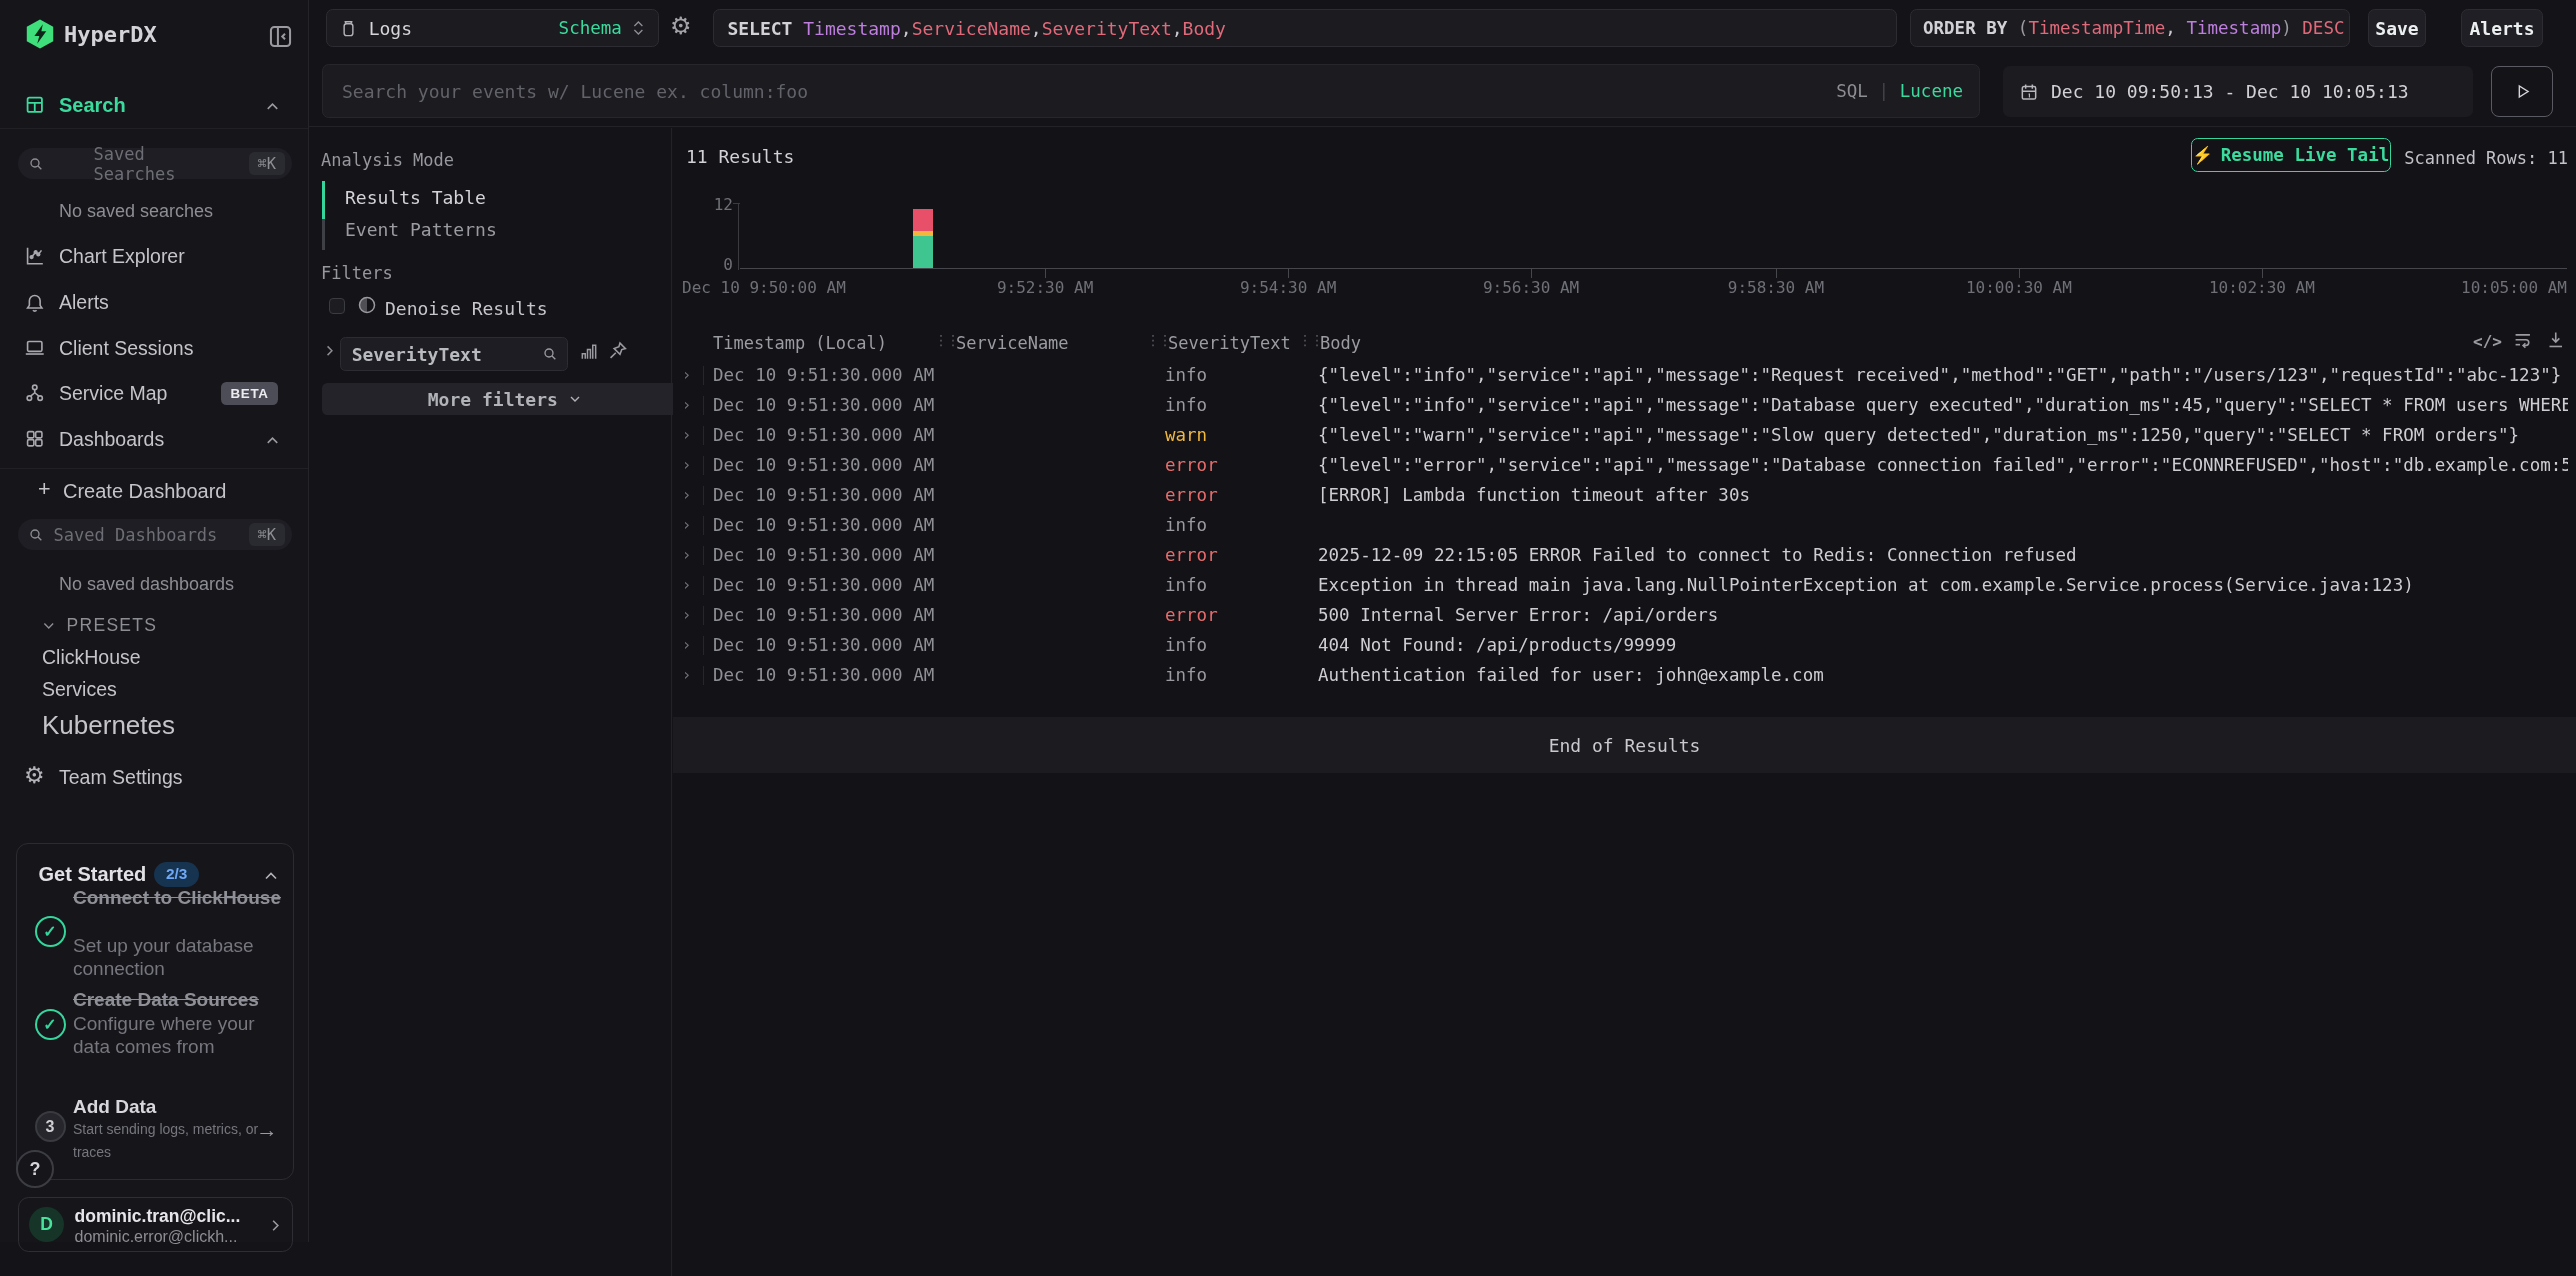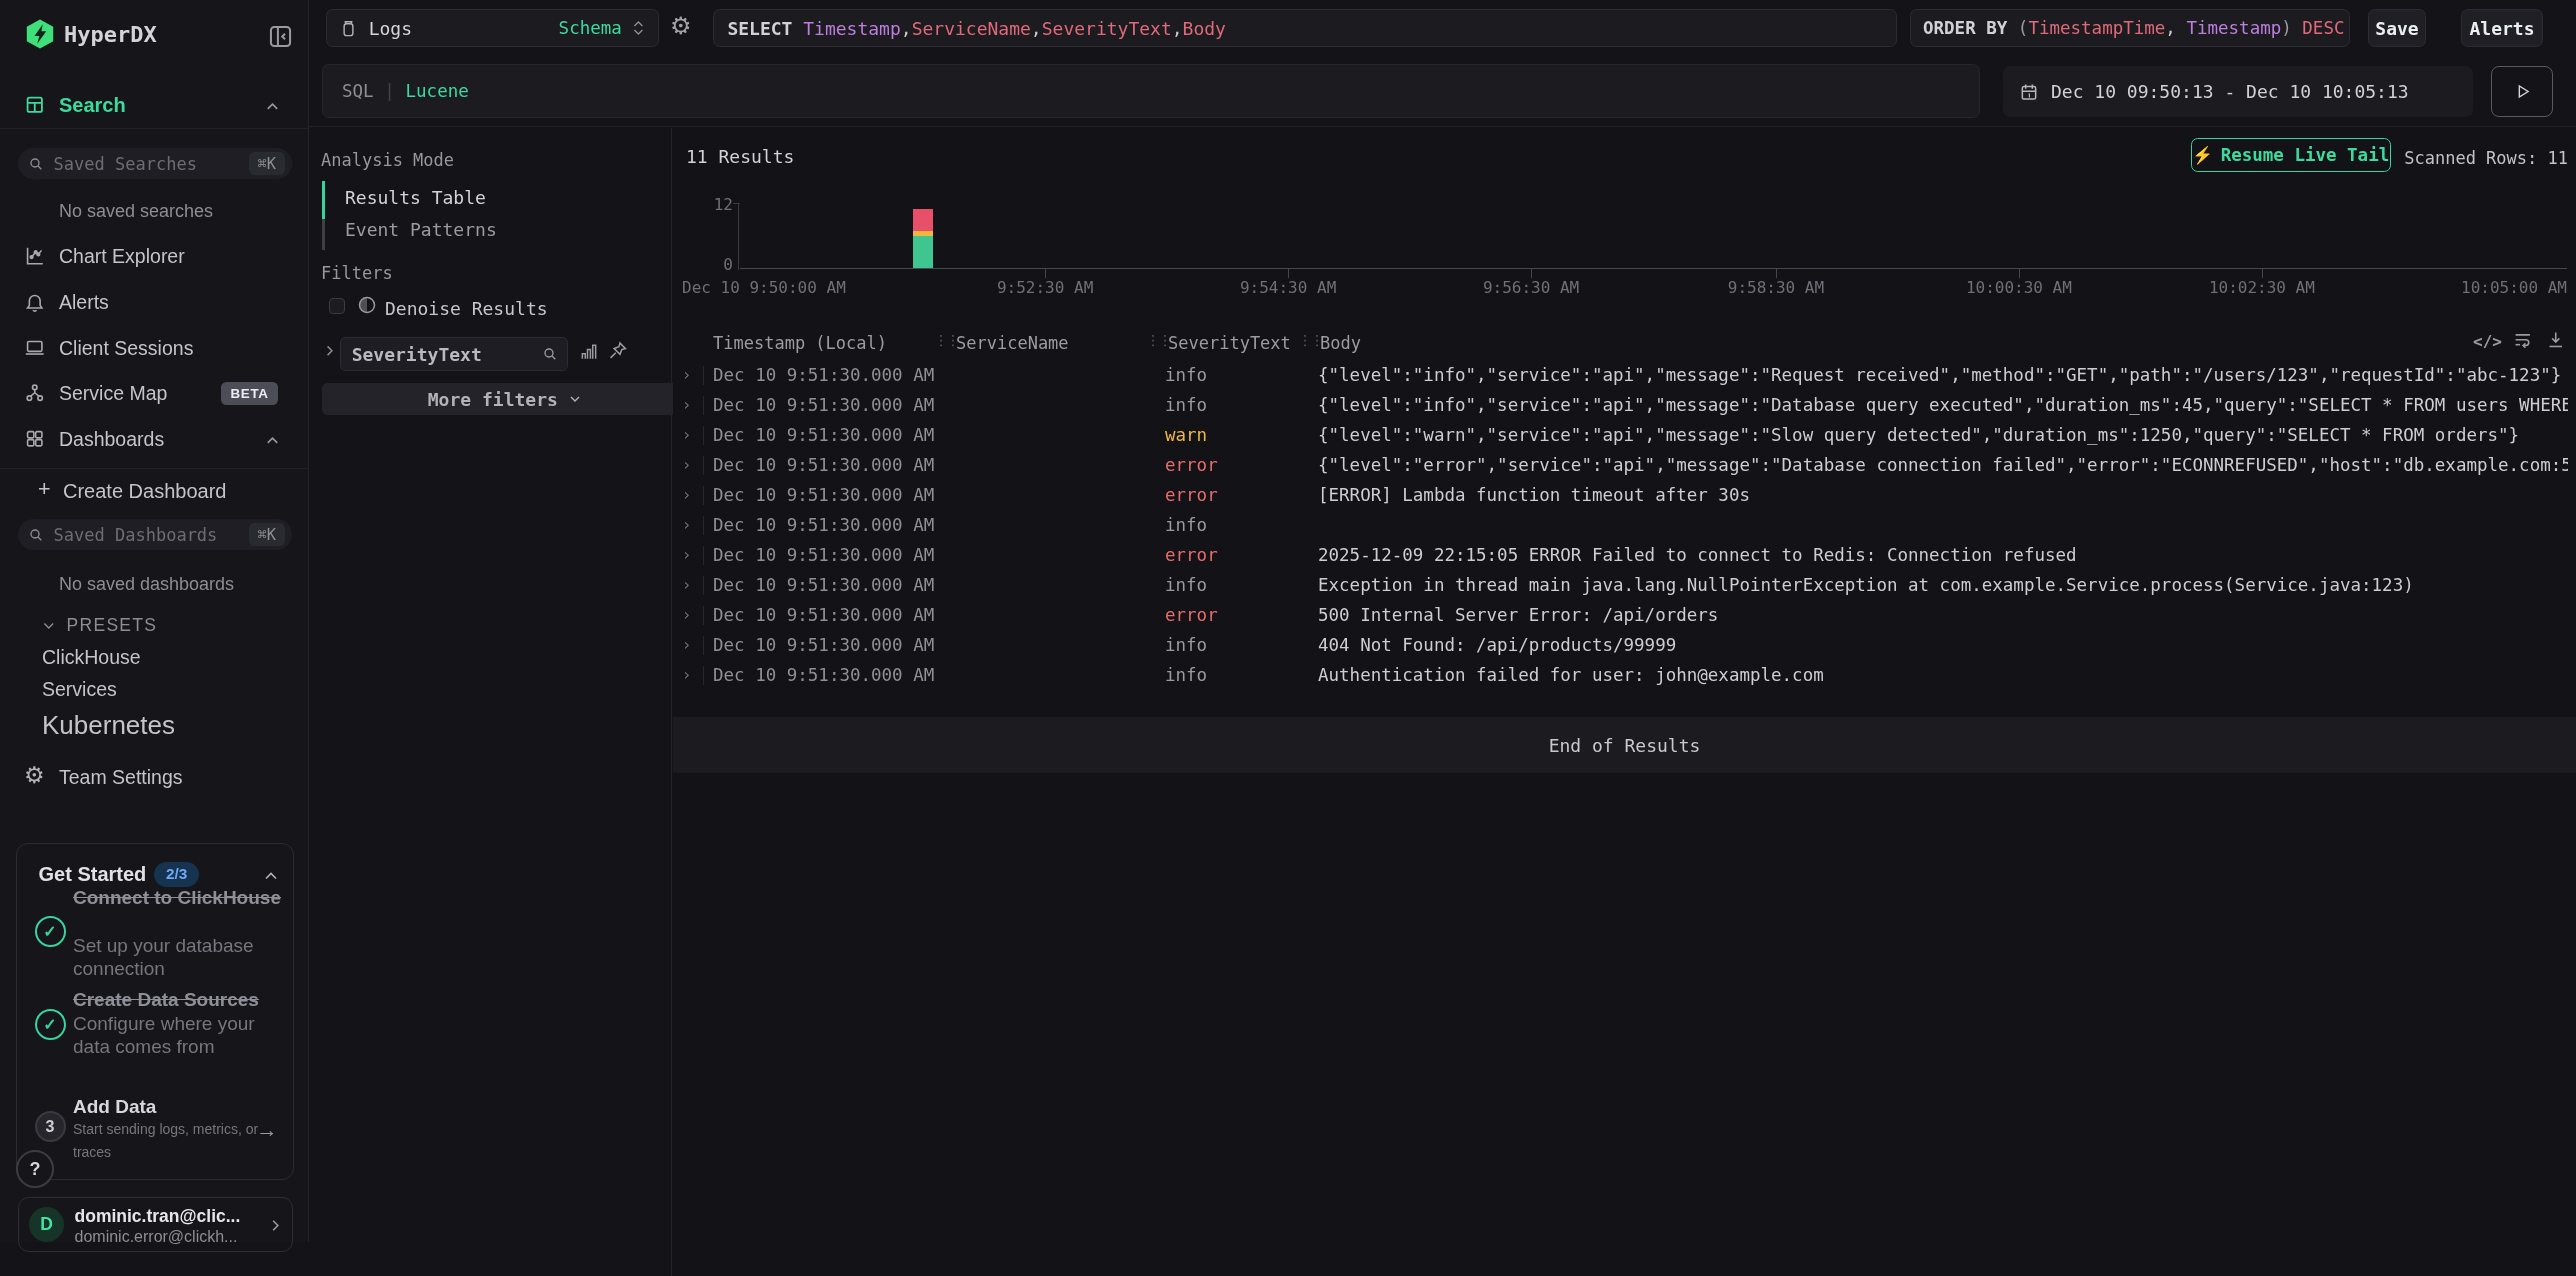--- a/index.html
+++ b/index.html
@@ -59,21 +59,21 @@
       </span>
       <span class="lbl bold" style="color:#3bdb9e;font-size:20px;">Search</span>
       <span class="abs" style="left:263px;top:12px;">
         <svg width="19" height="19" viewBox="0 0 24 24" fill="none" stroke="#9a9aa0" stroke-width="2">
             <path d="M6 15l6-6 6 6"></path>
           </svg>
       </span>
     </div>
     <div class="abs" style="left:0;top:128px;width:308px;height:1.3px;background:#202025;"></div>
 
-    <div class="pill" style="top:148px;">
+    <div class="pill" style="top:148px;gap:40px;">
       <span>
         <svg width="16" height="16" viewBox="0 0 24 24" fill="none" stroke="#8d8d94" stroke-width="2">
           <circle cx="10.5" cy="10.5" r="6"></circle>
             <path d="M15 15l5 5"></path>
         </svg>
       </span>
       <span class="ph">Saved Searches</span>
       <span class="kbd">⌘K</span>
     </div>
     <span class="abs sans" style="left:59px;top:201px;font-size:18px;color:#8d8d94;">No saved searches</span>
@@ -249,20 +249,21 @@
 
   <div class="abs box flexr mono" style="left:713px;top:9.4px;width:1184px;height:38px;padding:0 13.4px;font-size:18px;white-space:pre;cursor:text;"><span style="color: rgb(210, 210, 214); font-weight: bold;">SELECT </span><span style="color: rgb(189, 126, 222);">Timestamp</span><span style="color: rgb(201, 201, 207);">,</span><span style="color: rgb(224, 105, 122);">ServiceName</span><span style="color: rgb(201, 201, 207);">,</span><span style="color: rgb(224, 105, 122);">SeverityText</span><span style="color: rgb(201, 201, 207);">,</span><span style="color: rgb(224, 105, 122);">Body</span></div>
 
   <div class="abs box flexr mono" style="left:1910px;top:9.4px;width:440px;height:38px;padding:0 12px;font-size:17.5px;white-space:pre;cursor:text;"><span style="color: rgb(210, 210, 214); font-weight: bold;">ORDER BY </span><span style="color: rgb(154, 154, 160);">(</span><span style="color: rgb(224, 105, 122);">TimestampTime</span><span style="color: rgb(201, 201, 207);">, </span><span style="color: rgb(189, 126, 222);">Timestamp</span><span style="color: rgb(154, 154, 160);">)</span><span style="color: rgb(224, 105, 122);"> DESC</span></div>
 
   <button class="abs box mono bold" style="left:2368px;top:9.4px;width:58px;height:38px;background:#1f1f25;color:#eceff0;font-size:18px;cursor:pointer;">Save</button>
   <button class="abs box mono bold" style="left:2461px;top:9.4px;width:82px;height:38px;background:#1f1f25;color:#eceff0;font-size:18px;cursor:pointer;">Alerts</button>
 
   <div class="abs flexr" style="left:322px;top:64px;width:1658px;height:54px;background:#1b1b20;border:1.3px solid #26262b;border-radius:6.7px;
               box-sizing:border-box;padding:0 16px 0 19px;cursor:text;">
+    <span class="mono" style="font-size:18px;color:#62626a;flex:1;">Search your events w/ Lucene ex. column:foo</span>
     <span class="mono" style="font-size:17.5px;color:#8d8d94;cursor:pointer;">SQL</span>
     <span class="mono" style="font-size:17.5px;color:#43444a;margin:0 10.7px;">|</span>
     <span class="mono" style="font-size:17.5px;color:#3bdb9e;cursor:pointer;">Lucene</span>
   </div>
 
   <div class="abs flexr" style="left:2003px;top:66px;width:470px;height:51px;background:#1b1b20;border-radius:6.7px;box-sizing:border-box;padding:0 16px;cursor:pointer;">
     <span>
       <svg width="20" height="20" viewBox="0 0 24 24" fill="none" stroke="#b8b8bd" stroke-width="1.8">
         <rect x="4" y="5.5" width="16" height="15" rx="2"></rect>
           <path d="M8 3v5M16 3v5M4 11h16"></path>

